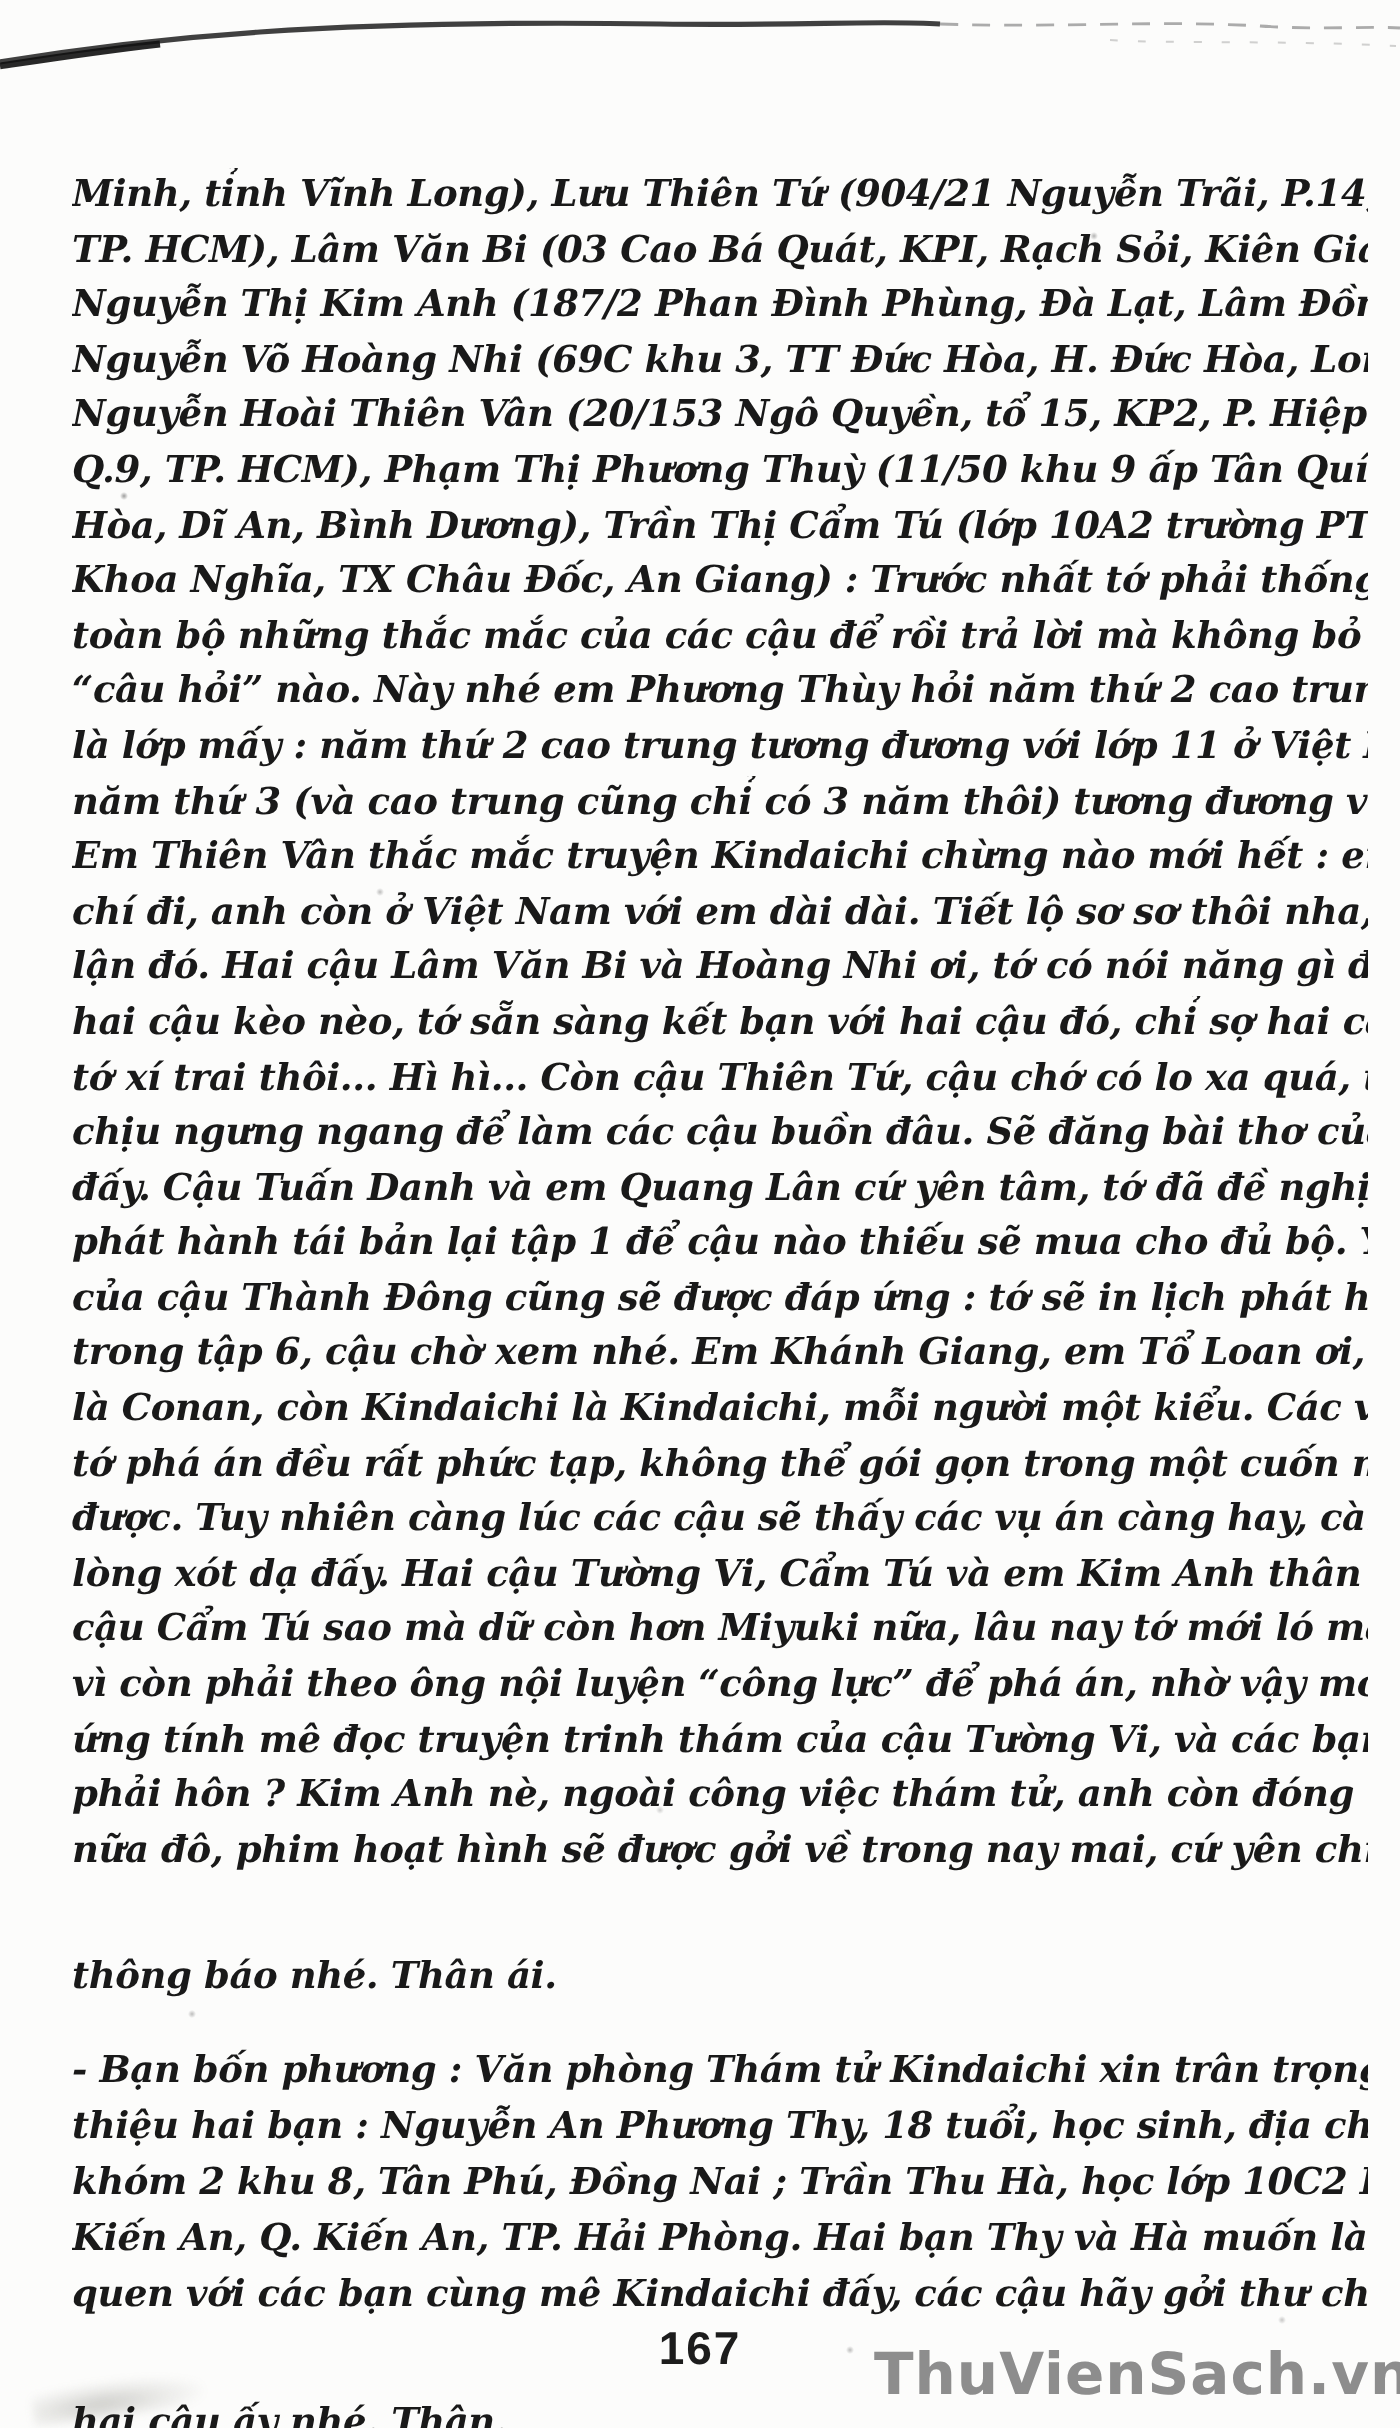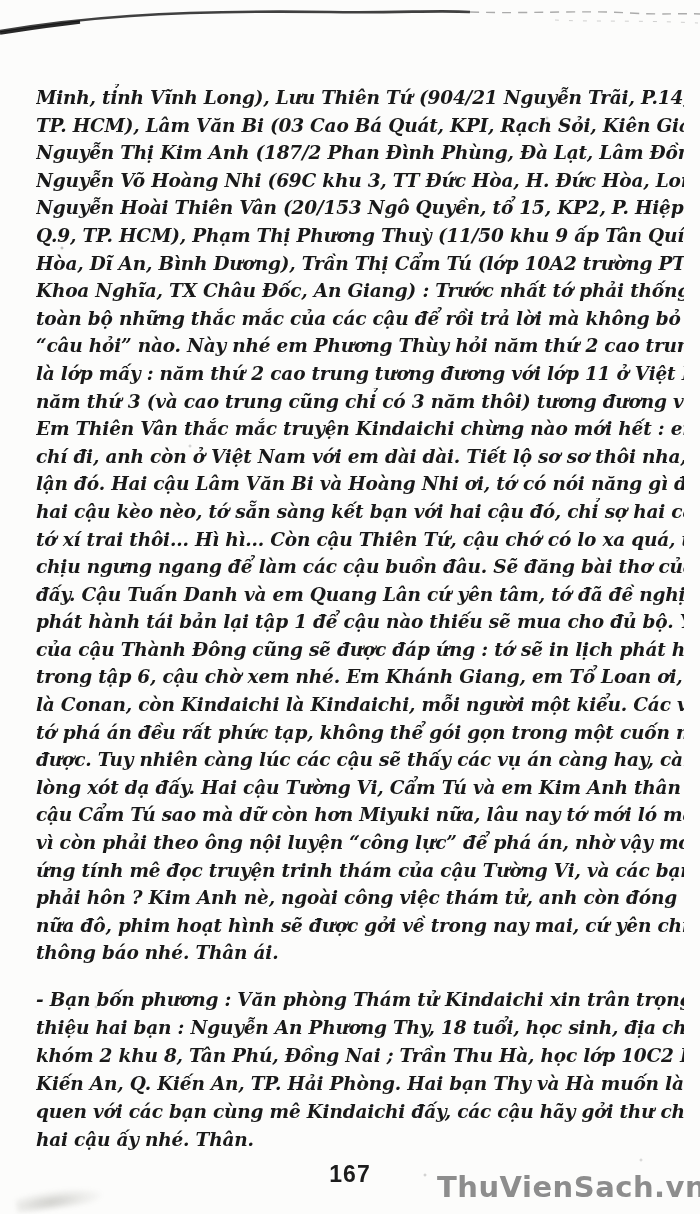--- a/index.html
+++ b/index.html
@@ -41,21 +41,21 @@
   .line {
     text-align:justify;
     text-align-last:justify;
     overflow:hidden;
     white-space:nowrap;
     letter-spacing:-0.2px;
   }
   .para1 .line { line-height:27.6px; height:27.6px; }
   .para2 { margin-top:19px; }
   .para2 .line { line-height:28px; height:28px; }
-  .line.last { text-align-last:left; }
+  .line.last { text-align-last:left;margin-top:36px; }
 
   .page-number {
     position:absolute; top:1161px; left:0; width:700px;
     text-align:center;
     font-family:"Liberation Sans", sans-serif;
     font-style:normal; font-weight:700;
     font-size:23px; letter-spacing:1px;
     color:#1c1c1c;
   }
   .watermark {

